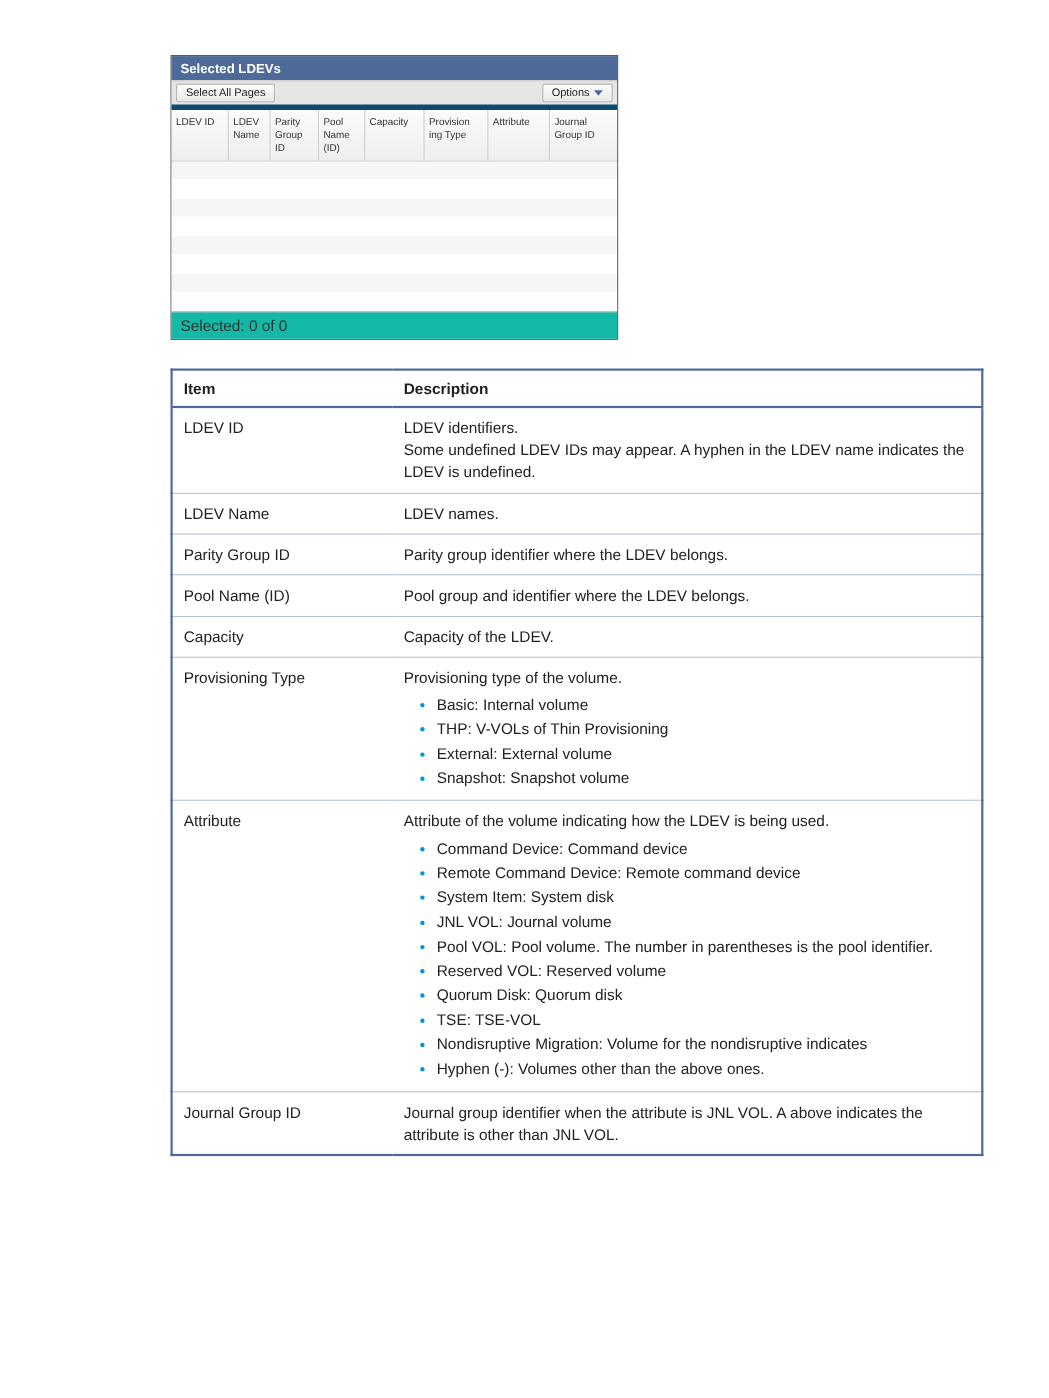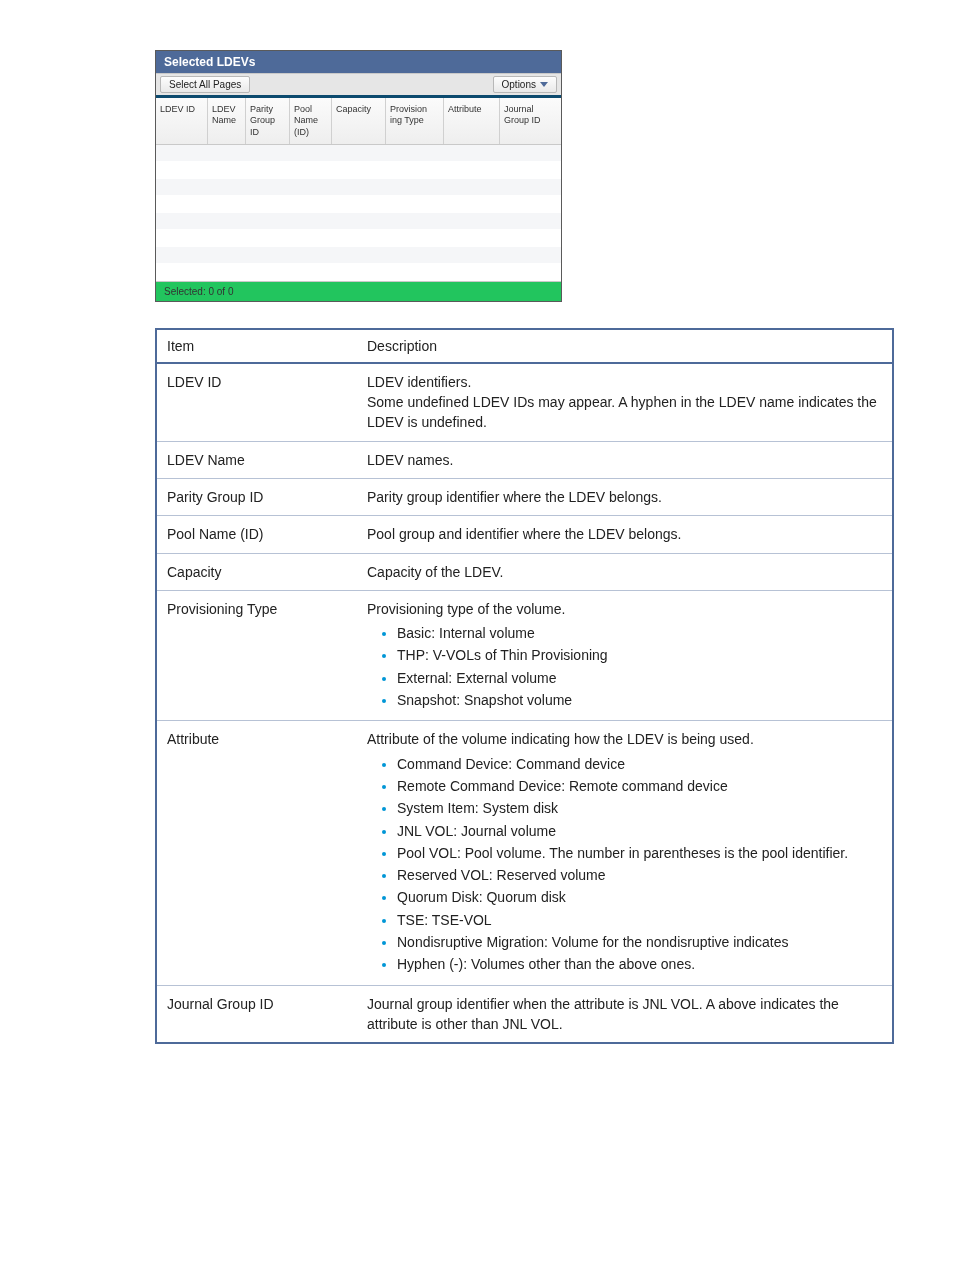--- a/index.html
+++ b/index.html
@@ -33,21 +33,21 @@
     font-size: 12px;
     font-weight: bold;
     padding: 4px 8px;
   }
   .panel-toolbar {
     display: flex;
     justify-content: space-between;
     align-items: center;
     background: #e6e6e6;
     border-top: 1px solid #c9c9c9;
-    border-bottom: 3px solid #0c4a6e;
+    border-bottom: 5px solid #0c4a6e;
     font-size: 10px;
     padding: 0;
   }
   .tb-btn {
     background: linear-gradient(#fdfdfd,#e9e9e9);
     border: 1px solid #b8b8b8;
     border-radius: 2px;
     padding: 2px 8px;
     margin: 2px 4px;
     font-size: 10px;
@@ -79,37 +79,37 @@
   .col1 { width: 52px; } .col2 { width: 38px; } .col3 { width: 44px; }
   .col4 { width: 42px; } .col5 { width: 54px; } .col6 { width: 58px; }
   .col7 { width: 56px; } .col8 { flex: 1; }
   .grid-rows .row {
     height: 16px;
     border-bottom: 1px solid #fff;
   }
   .grid-rows .row:nth-child(odd) { background: #f5f6f8; }
   .grid-rows .row:nth-child(even){ background: #ffffff; }
   .panel-footer {
-    background: #22c55e;
+    background: #14b8a6;
     border-top: 1px solid #c9c9c9;
-    font-size: 10px;
+    font-size: 14px;
     color: #333;
     padding: 4px 8px;
   }
 
   
   .desc-table {
     border-collapse: collapse;
     width: 100%;
     margin-top: 26px;
     border: 2px solid #4e6a99;
   }
   .desc-table th {
     text-align: left;
-    font-weight: normal;
+    font-weight: bold;
     font-size: 14px;
     color: #222;
     background: #fff;
     border-bottom: 2px solid #4e6a99;
     padding: 8px 10px;
   }
   .desc-table td {
     vertical-align: top;
     border-top: 1px solid #b7c2d5;
     padding: 8px 10px;

